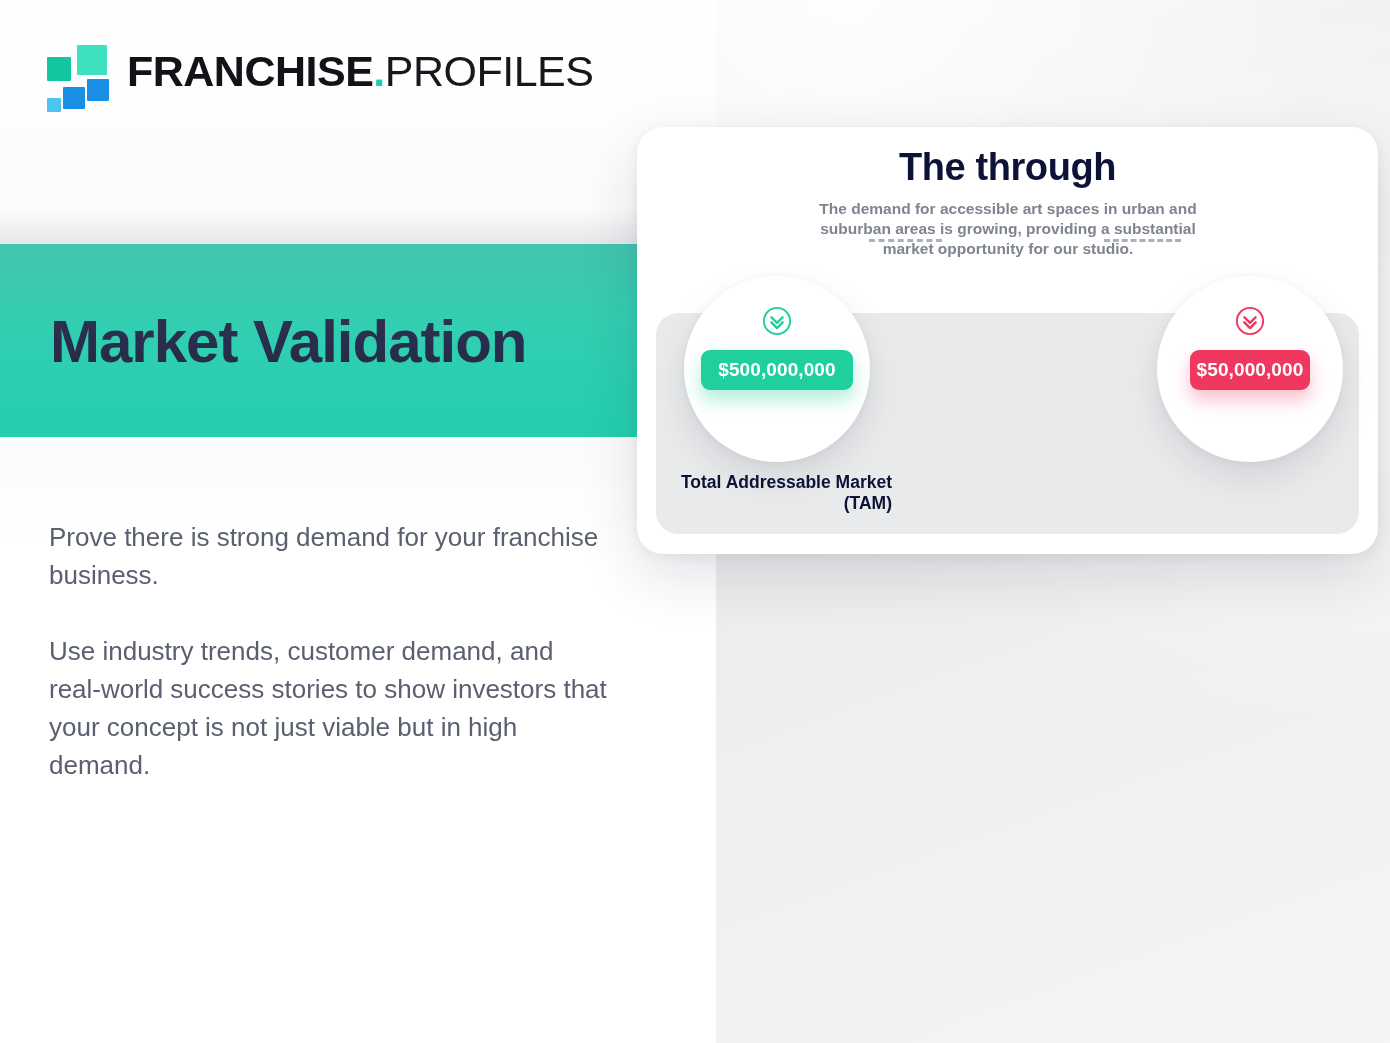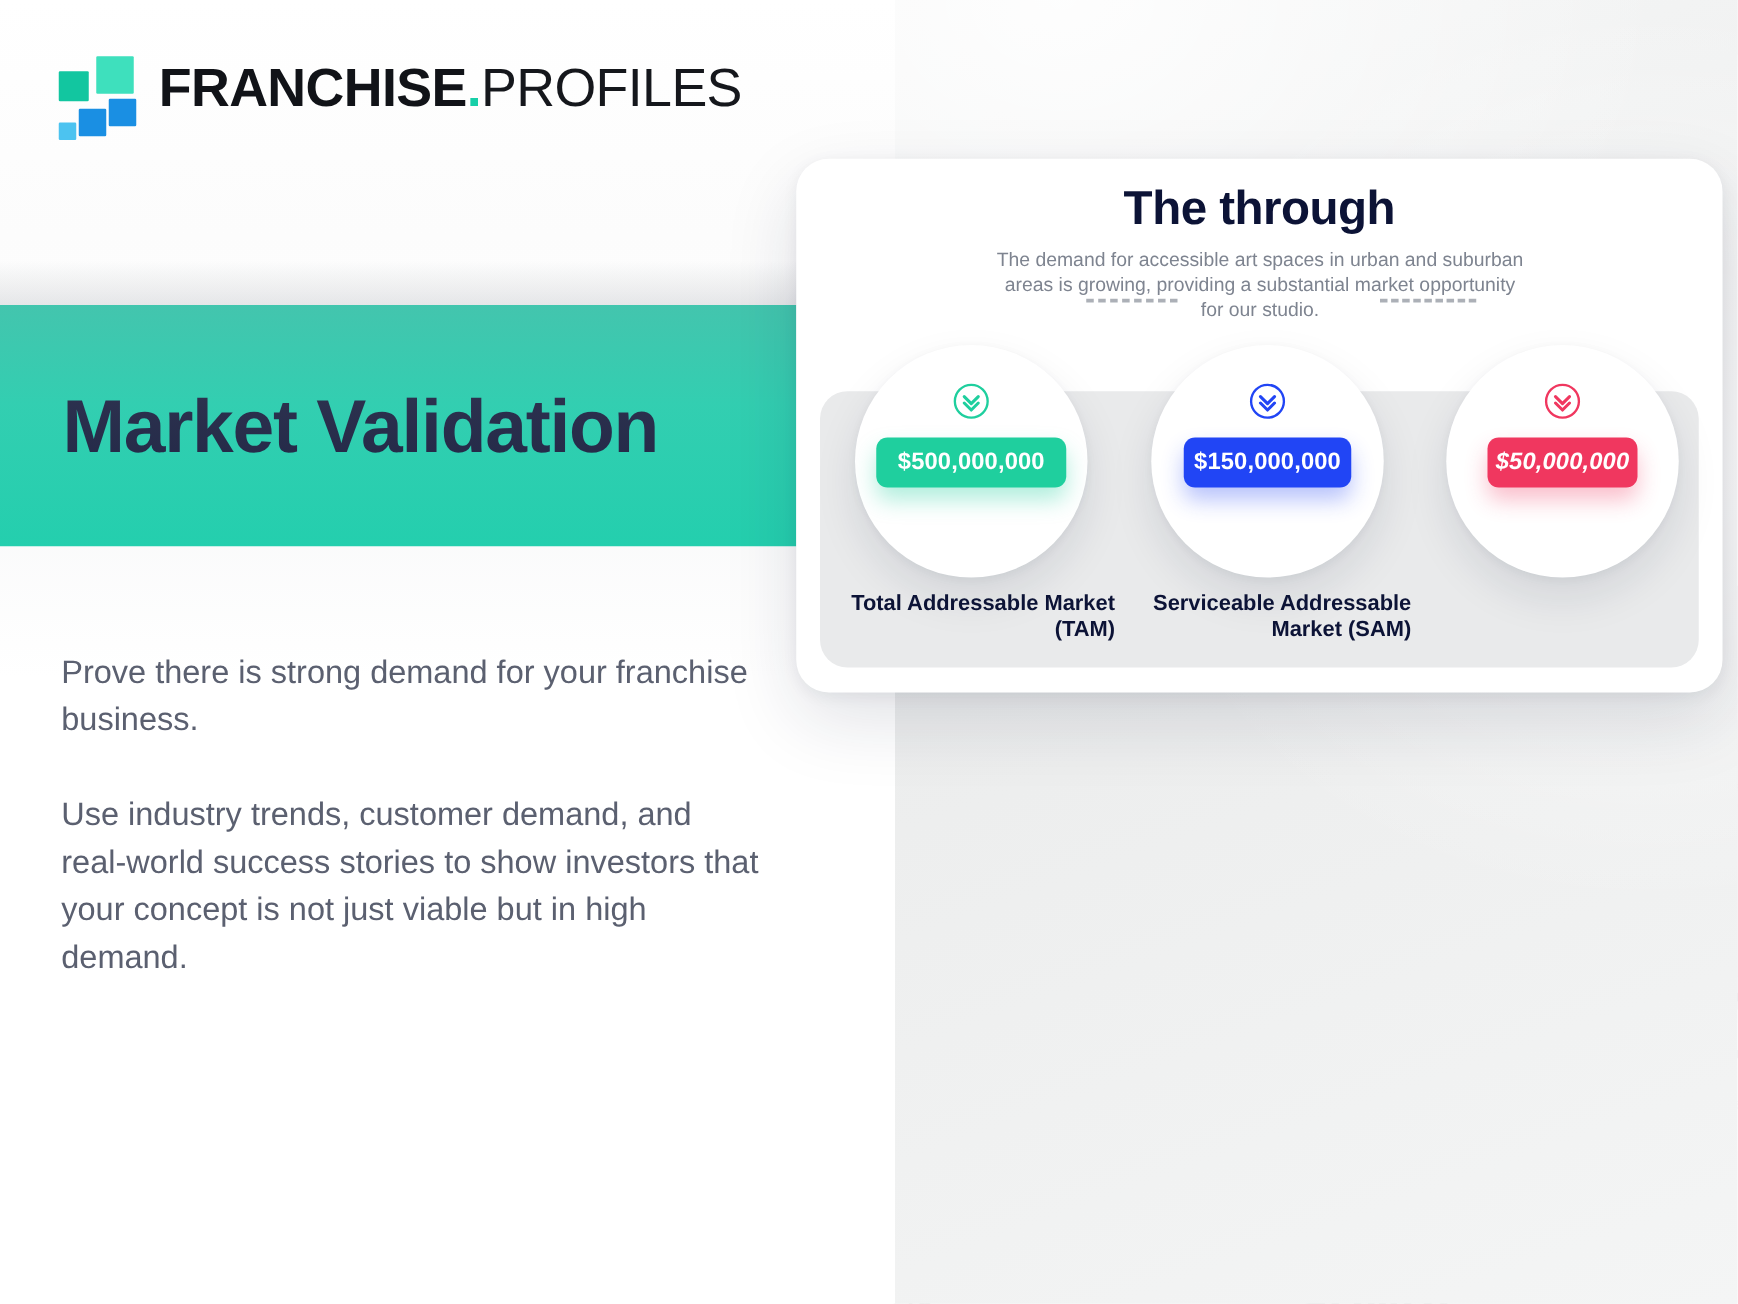--- a/index.html
+++ b/index.html
@@ -87,21 +87,21 @@
     position:absolute;left:637px;top:127px;width:741px;height:427px;
     background:#ffffff;border-radius:26px;
     box-shadow:0 22px 58px rgba(23,30,58,.13), 0 3px 12px rgba(23,30,58,.06);
   }
   #card-title{
     position:absolute;left:0;right:0;top:19px;text-align:center;
     font-size:38px;font-weight:bold;color:#0c1336;letter-spacing:-.4px;
   }
   #card-sub{
     position:absolute;left:156px;width:430px;top:72px;text-align:center;
-    font-size:15.5px;line-height:20px;color:#7e8490;font-weight:400;
+    font-size:15.5px;line-height:20px;color:#7e8490;font-weight:700;
   }
 
   #panel{
     position:absolute;left:19px;top:186px;width:703px;height:221px;
     background:#e9eaeb;border-radius:22px;
   }
 
   #stage{position:absolute;left:0;top:140px;width:741px;height:287px;}
 
   .node{position:absolute;top:0;width:186px;text-align:center;}
@@ -121,21 +121,21 @@
     font-size:19px;height:40px;letter-spacing:.1px;
   }
   .node .cap{
     position:absolute;left:50%;transform:translateX(-50%);
     top:196px;width:230px;
     font-size:17.5px;line-height:21px;font-weight:bold;color:#0c1336;text-align:right;
   }
 
   #n-tam{left:684px;}
   #n-sam{left:921px;}
-  #n-som{left:1157px;font-style:italic;}
+  #n-som{left:1157px;}
   #n-tam .badge{background:#1fcf9e;width:152px;box-shadow:0 10px 18px rgba(31,207,158,.35);}
   #n-sam .badge{background:#2145f5;width:134px;box-shadow:0 10px 18px rgba(33,69,245,.32);}
   #n-som .badge{background:#f0375f;width:120px;box-shadow:0 10px 18px rgba(240,55,95,.32);}
 
   .dash{
     position:absolute;top:239px;height:0;border-top:3px dashed #9ea3ab;
     opacity:.85;
   }
   #dash-1{left:869px;width:73px;}
   #dash-2{left:1104px;width:77px;}
@@ -258,33 +258,20 @@
           <circle cx="16" cy="16" r="14" fill="none" stroke="#1fcf9e" stroke-width="2"></circle>
           <polyline points="10,12 16,18 22,12" fill="none" stroke="#1fcf9e" stroke-width="2.6" stroke-linecap="round" stroke-linejoin="round"></polyline>
           <polyline points="10,17.5 16,23.5 22,17.5" fill="none" stroke="#1fcf9e" stroke-width="2.6" stroke-linecap="round" stroke-linejoin="round"></polyline>
         </svg>
       </span>
       <span class="badge">$500,000,000</span>
     </div>
     <div class="cap">Total Addressable Market (TAM)</div>
   </div>
 
-  <div class="node" id="n-sam" style="top:276px;pointer-events:auto;">
-    <div class="bubble">
-      <span class="ico">
-        <svg viewBox="0 0 32 32" width="30" height="30">
-          <circle cx="16" cy="16" r="14" fill="none" stroke="#2145f5" stroke-width="2"></circle>
-          <polyline points="10,12 16,18 22,12" fill="none" stroke="#2145f5" stroke-width="2.6" stroke-linecap="round" stroke-linejoin="round"></polyline>
-          <polyline points="10,17.5 16,23.5 22,17.5" fill="none" stroke="#2145f5" stroke-width="2.6" stroke-linecap="round" stroke-linejoin="round"></polyline>
-        </svg>
-      </span>
-      <span class="badge">$150,000,000</span>
-    </div>
-    <div class="cap">Serviceable Addressable Market (SAM)</div>
-  </div>
 
   <div class="node" id="n-som" style="top:276px;pointer-events:auto;">
     <div class="bubble">
       <span class="ico">
         <svg viewBox="0 0 32 32" width="30" height="30">
           <circle cx="16" cy="16" r="14" fill="none" stroke="#f0375f" stroke-width="2"></circle>
           <polyline points="10,12 16,18 22,12" fill="none" stroke="#f0375f" stroke-width="2.6" stroke-linecap="round" stroke-linejoin="round"></polyline>
           <polyline points="10,17.5 16,23.5 22,17.5" fill="none" stroke="#f0375f" stroke-width="2.6" stroke-linecap="round" stroke-linejoin="round"></polyline>
         </svg>
       </span>

